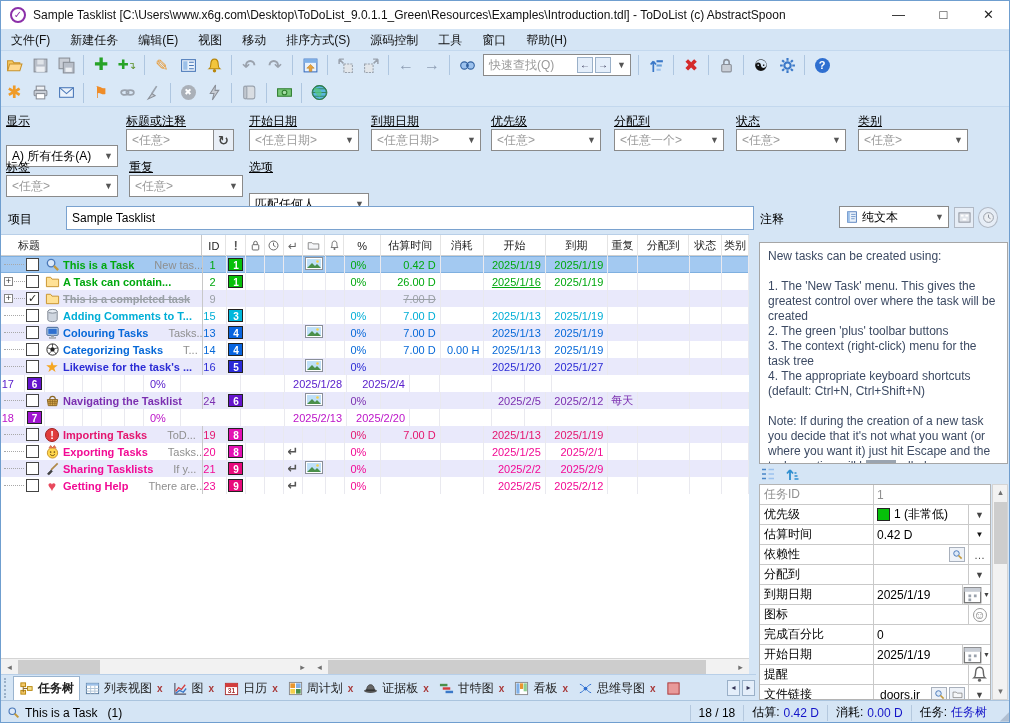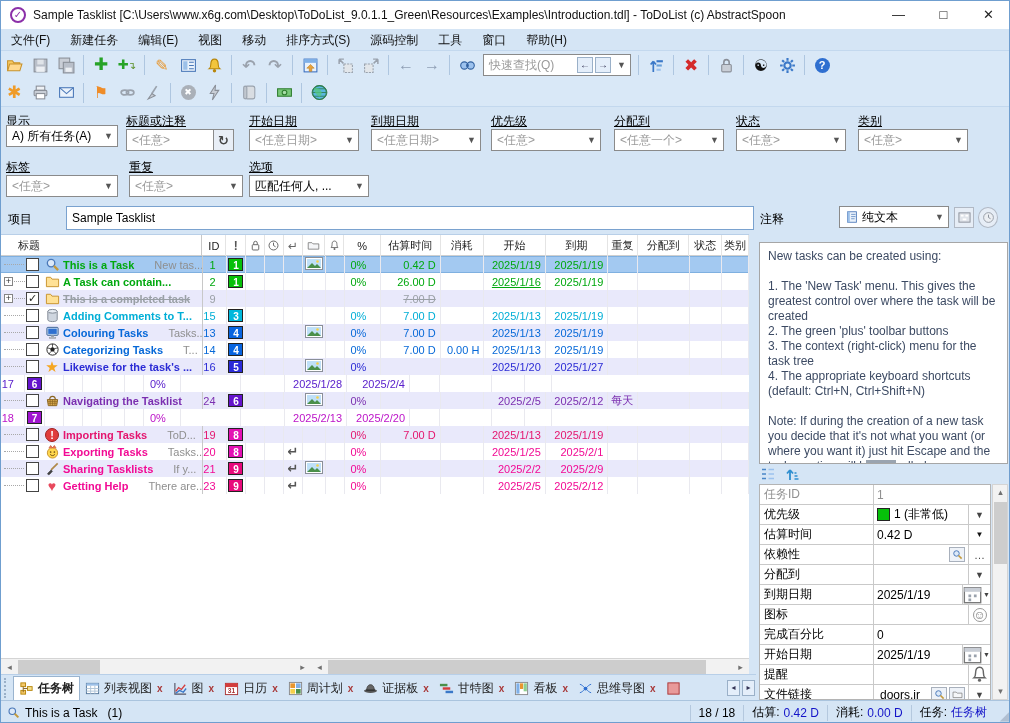--- a/index.html
+++ b/index.html
@@ -312,21 +312,21 @@
         <svg viewBox="0 0 16 16">
           <circle cx="8" cy="8" r="6.5" fill="#5ab8e0" stroke="#2f7d4f"></circle>
           <path d="M8 1.5 a7 6.5 0 0 1 0 13 a7 6.5 0 0 1 0 -13 M1.5 8 h13 M2.5 4.5 h11 M2.5 11.5 h11" fill="none" stroke="#2f7d4f" stroke-width="0.8"></path>
           <path d="M3 3.5 a7 5 0 0 1 5 8.5 a9 9 0 0 1 -5 -8.5" fill="#57c87f" opacity="0.75"></path>
         </svg>
       </div>
     </div>
 
   <div id="filterband">
       <div class="flabel abs" style="left: 5px; top: 112px;">显示</div>
-      <div class="fcombo" style="left: 5px; top: 124px; width: 112px;">
+      <div class="fcombo" style="left: 5px; top: 144px; width: 112px;">
         <span class="val">A)  所有任务(A)</span>
         <span class="chev">▼</span>
       </div>
       <div class="flabel abs" style="left: 125px; top: 112px;">标题或注释</div>
       <div class="fcombo" style="left: 125px; top: 128px; width: 108px;">
         <span class="val gray">&lt;任意&gt;</span>
         <span class="fbtn">
           <span style="font-size:13px;color:#444;font-weight:bold">↻</span>
         </span>
       </div>
@@ -364,21 +364,21 @@
       <div class="fcombo" style="left: 5px; top: 174px; width: 112px;">
         <span class="val gray">&lt;任意&gt;</span>
         <span class="chev">▼</span>
       </div>
       <div class="flabel abs" style="left: 128px; top: 158px;">重复</div>
       <div class="fcombo" style="left: 128px; top: 174px; width: 114px;">
         <span class="val gray">&lt;任意&gt;</span>
         <span class="chev">▼</span>
       </div>
       <div class="flabel abs" style="left: 248px; top: 158px;">选项</div>
-      <div class="fcombo" style="left: 248px; top: 174px; width: 120px;">
+      <div class="fcombo" style="left: 248px; top: 192px; width: 120px;">
         <span class="val">匹配任何人, ...</span>
         <span class="chev">▼</span>
       </div>
     </div>
 
   <div class="abs" id="projlabel">项目</div>
   <input class="abs" id="projinput" value="Sample Tasklist" style="">
   <div class="abs" id="cmtlabel">注释</div>
   <div class="abs fcombo" id="cmtcombo">
     <span style="display:inline-flex;margin-right:3px">

